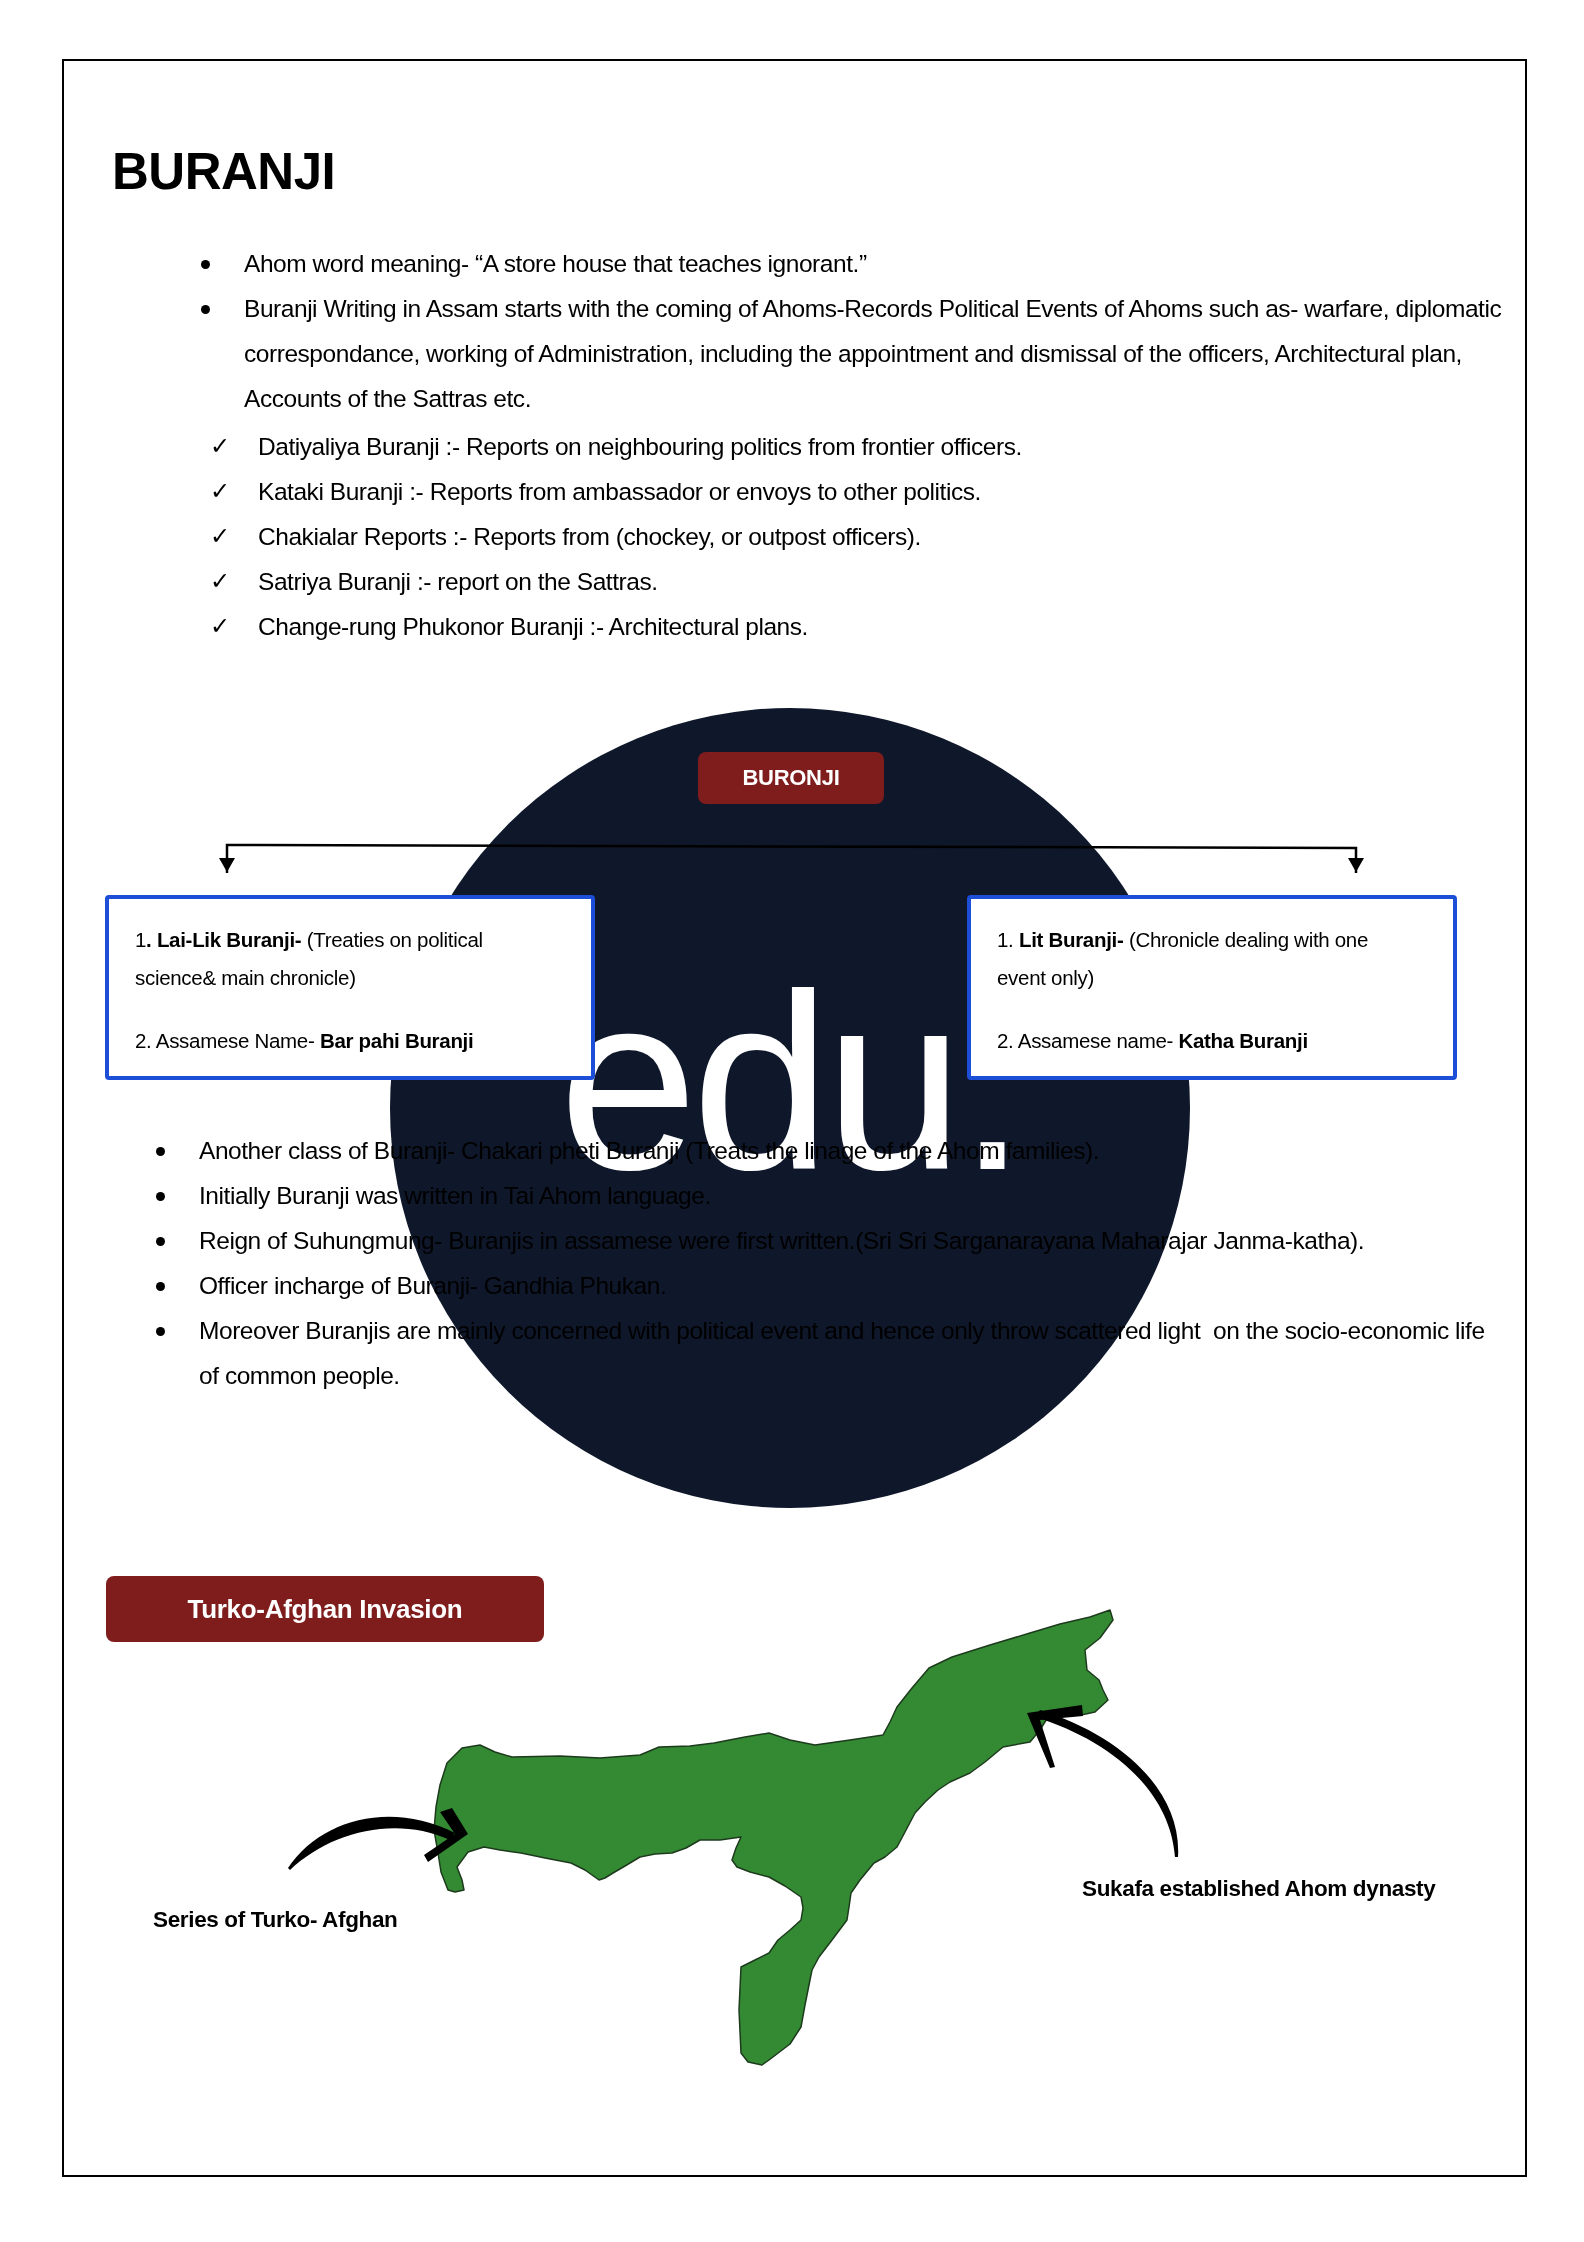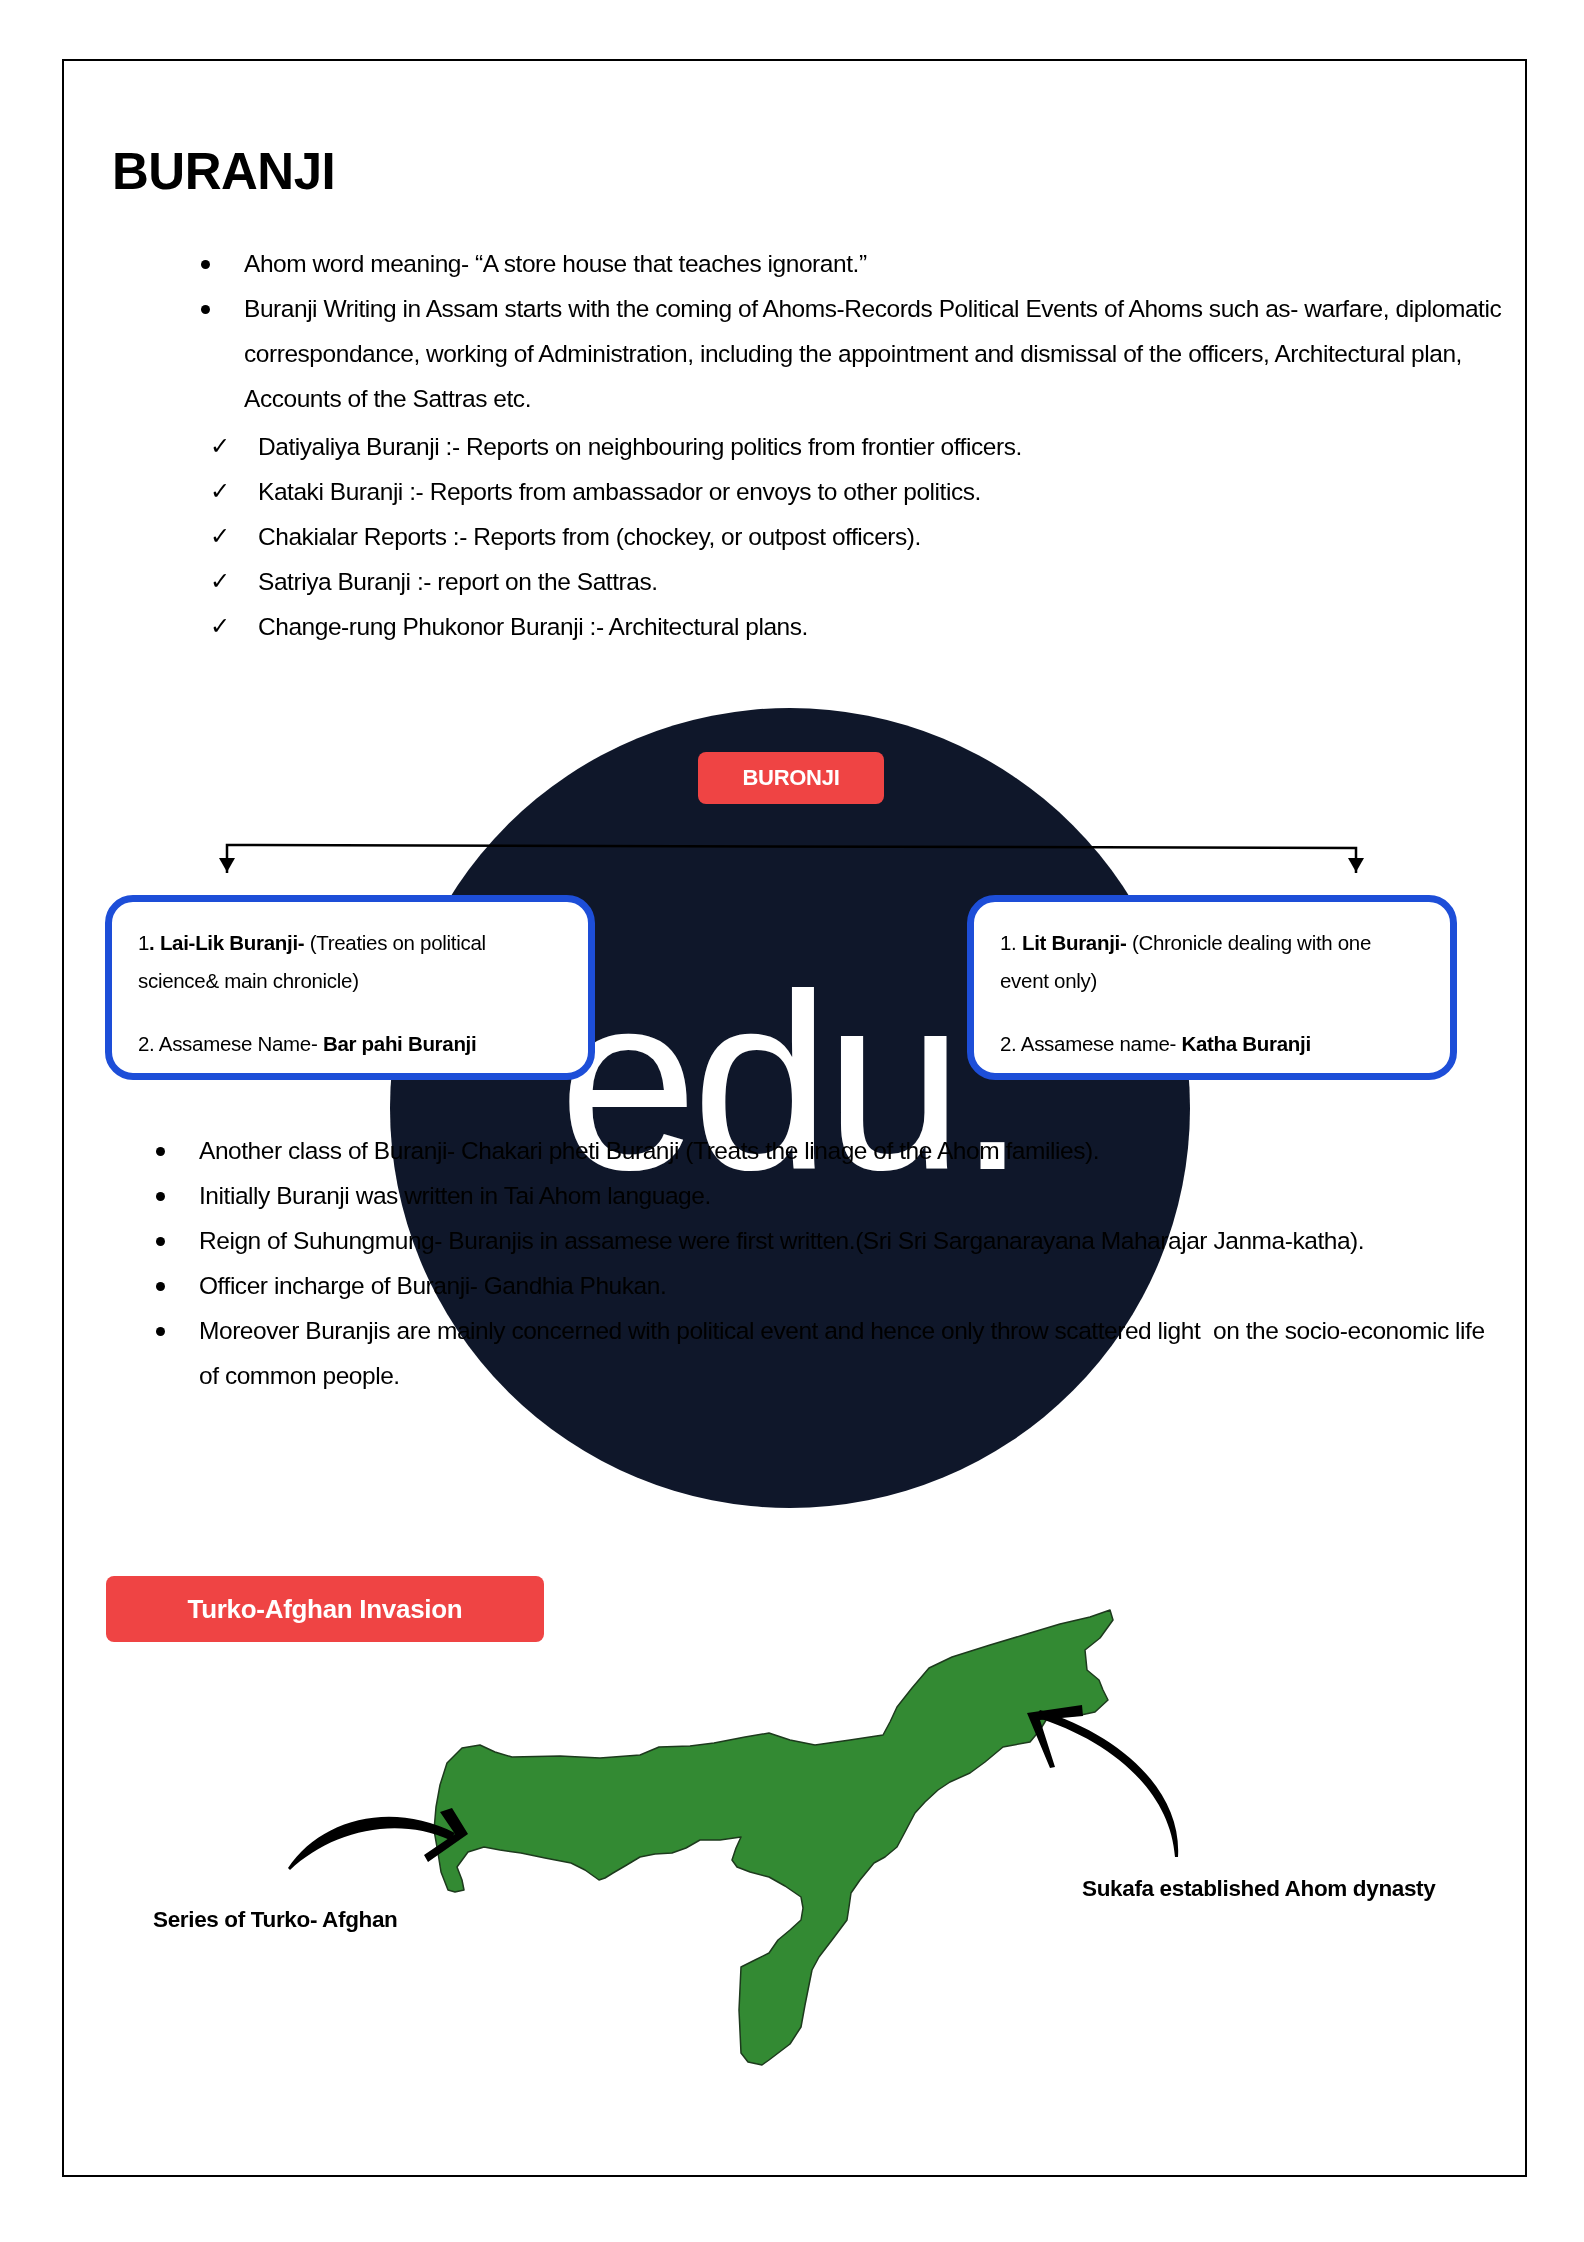--- a/index.html
+++ b/index.html
@@ -18,30 +18,30 @@
   .list li { position: relative; font-size: 24.5px; line-height: 45px; letter-spacing: -0.45px; }
   .bullet { position: absolute; width: 9px; height: 9px; border-radius: 50%; background: #000; }
   .check { position: absolute; font-size: 24px; font-family: "DejaVu Sans", sans-serif; }
   .list1 { left: 210px; top: 241px; width: 1290px; margin-left: 34px; }
   .list1 .bullet { left: -43px; top: 19px; }
   .checklist { left: 258px; top: 424px; width: 1200px; }
   .checklist .check { left: -48px; top: 0px; }
   .list2 { left: 199px; top: 1128px; width: 1300px; }
   .list2 .bullet { left: -43px; top: 19px; }
 
-  .hdr-box { position: absolute; background: #ef4444; color: #fff; font-weight: bold;
+  .hdr-box { position: absolute; background: #7f1d1d; color: #fff; font-weight: bold;
              border-radius: 8px; display: flex; align-items: center; justify-content: center;
              letter-spacing: -0.3px; }
   .buronji-box { left: 698px; top: 752px; width: 186px; height: 52px; font-size: 22px; }
   .turko-box { left: 106px; top: 1576px; width: 438px; height: 66px; font-size: 26px; }
 
   .connector { position: absolute; left: 0; top: 0; width: 1584px; height: 2242px; pointer-events: none; }
 
   .node-box { position: absolute; top: 895px; width: 490px; height: 185px; box-sizing: border-box;
-              border: 7px solid #1d4ed8; border-radius: 28px; background: #fff;
+              border: 4px solid #1d4ed8; border-radius: 4px; background: #fff;
               padding: 22px 38px 0 26px; font-size: 20.5px; line-height: 38px; letter-spacing: -0.3px; }
   .node-left { left: 105px; }
   .node-right { left: 967px; }
   .node-box p { margin: 0; }
   .node-box .gap { height: 25px; }
   .node-box b { font-weight: bold; }
 
   .map-svg { position: absolute; left: 0; top: 0; width: 1584px; height: 2242px; }
   .map-label { position: absolute; font-weight: bold; font-size: 22.5px; letter-spacing: -0.35px; white-space: nowrap; }
   .label-left { left: 153px; top: 1907px; text-align: right; }

